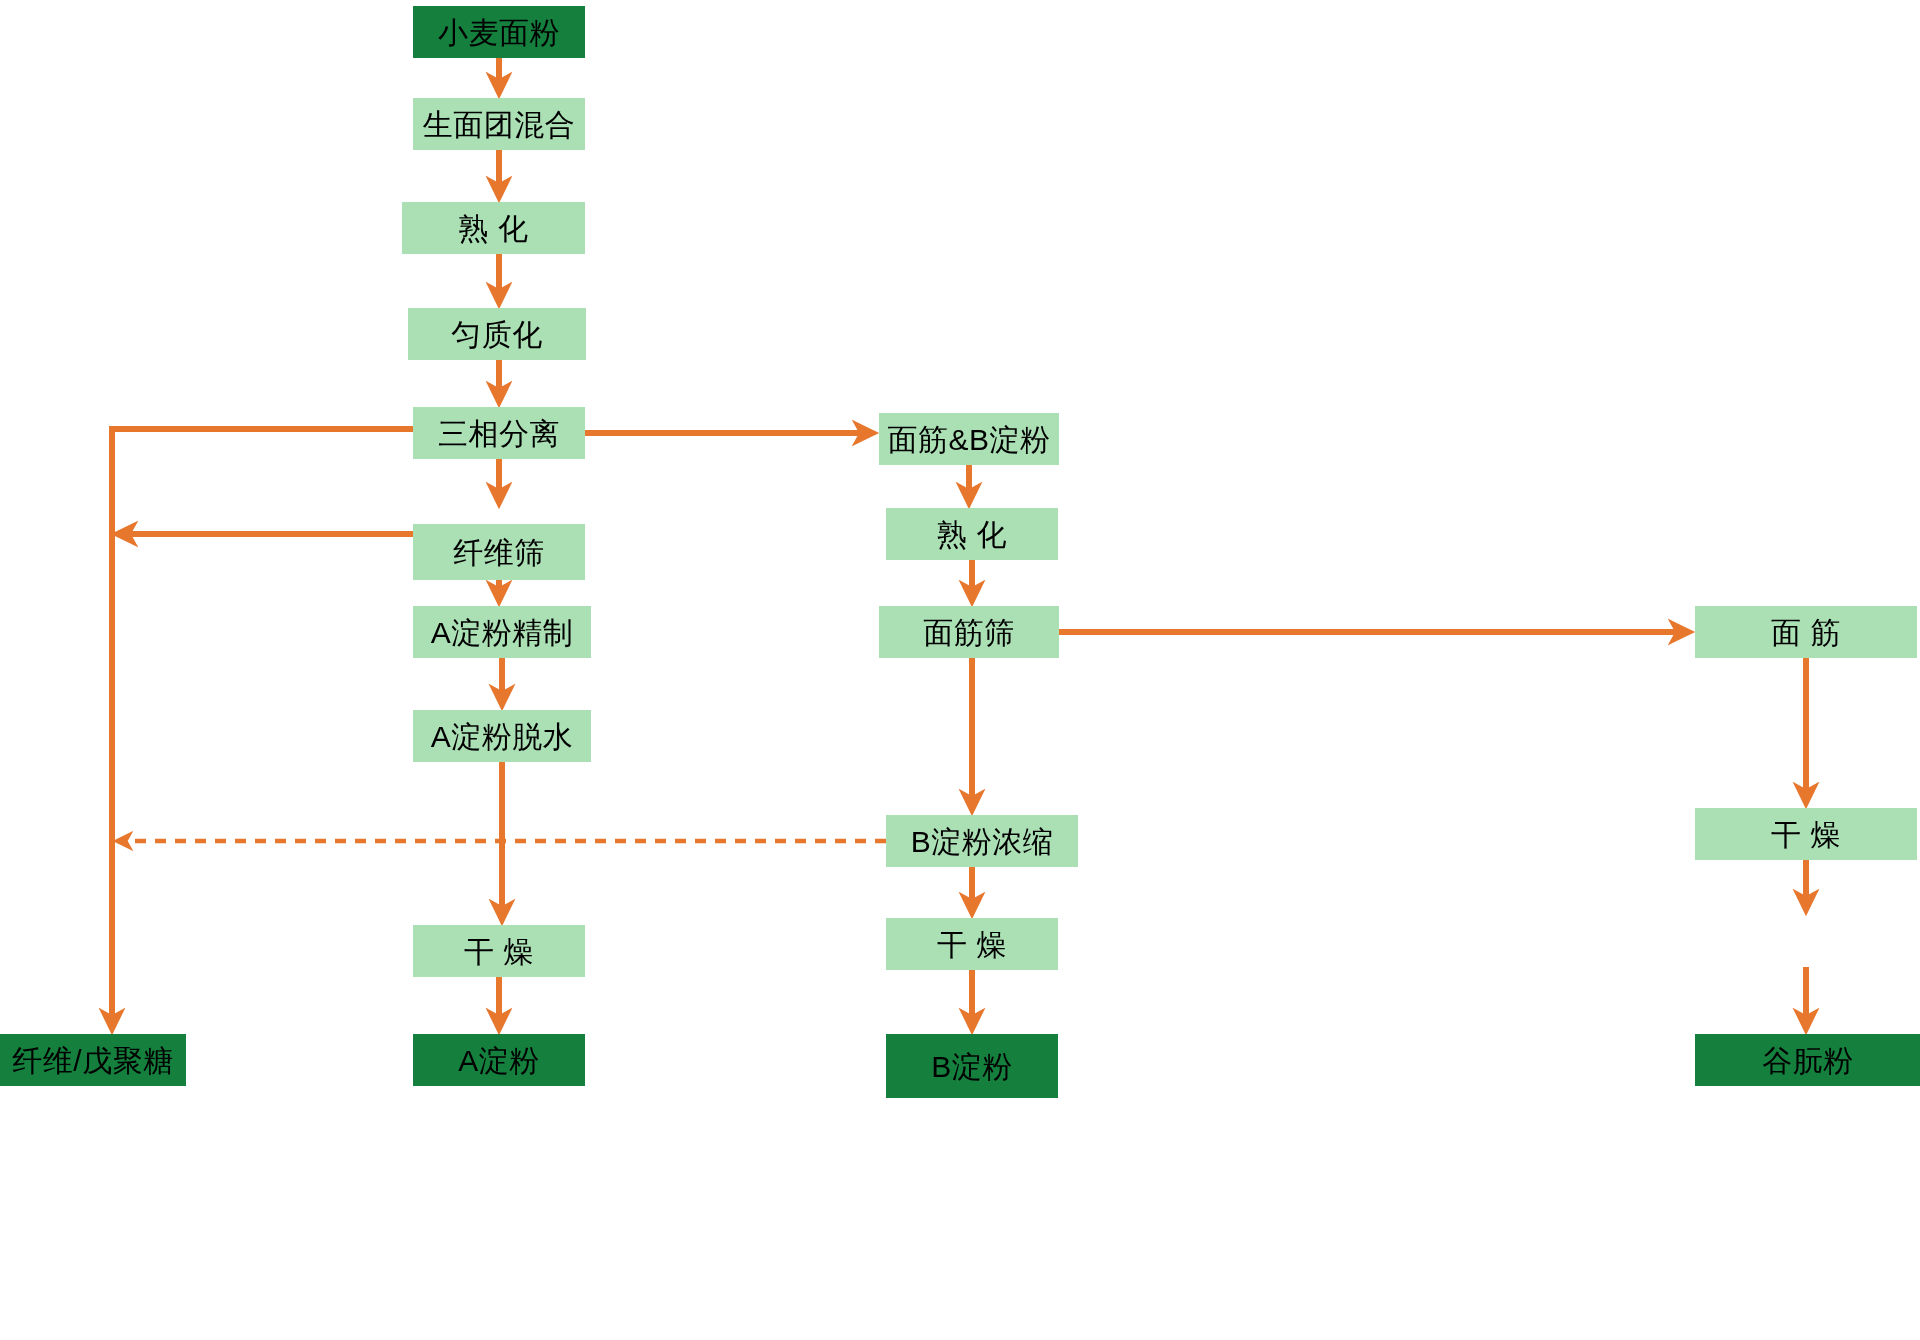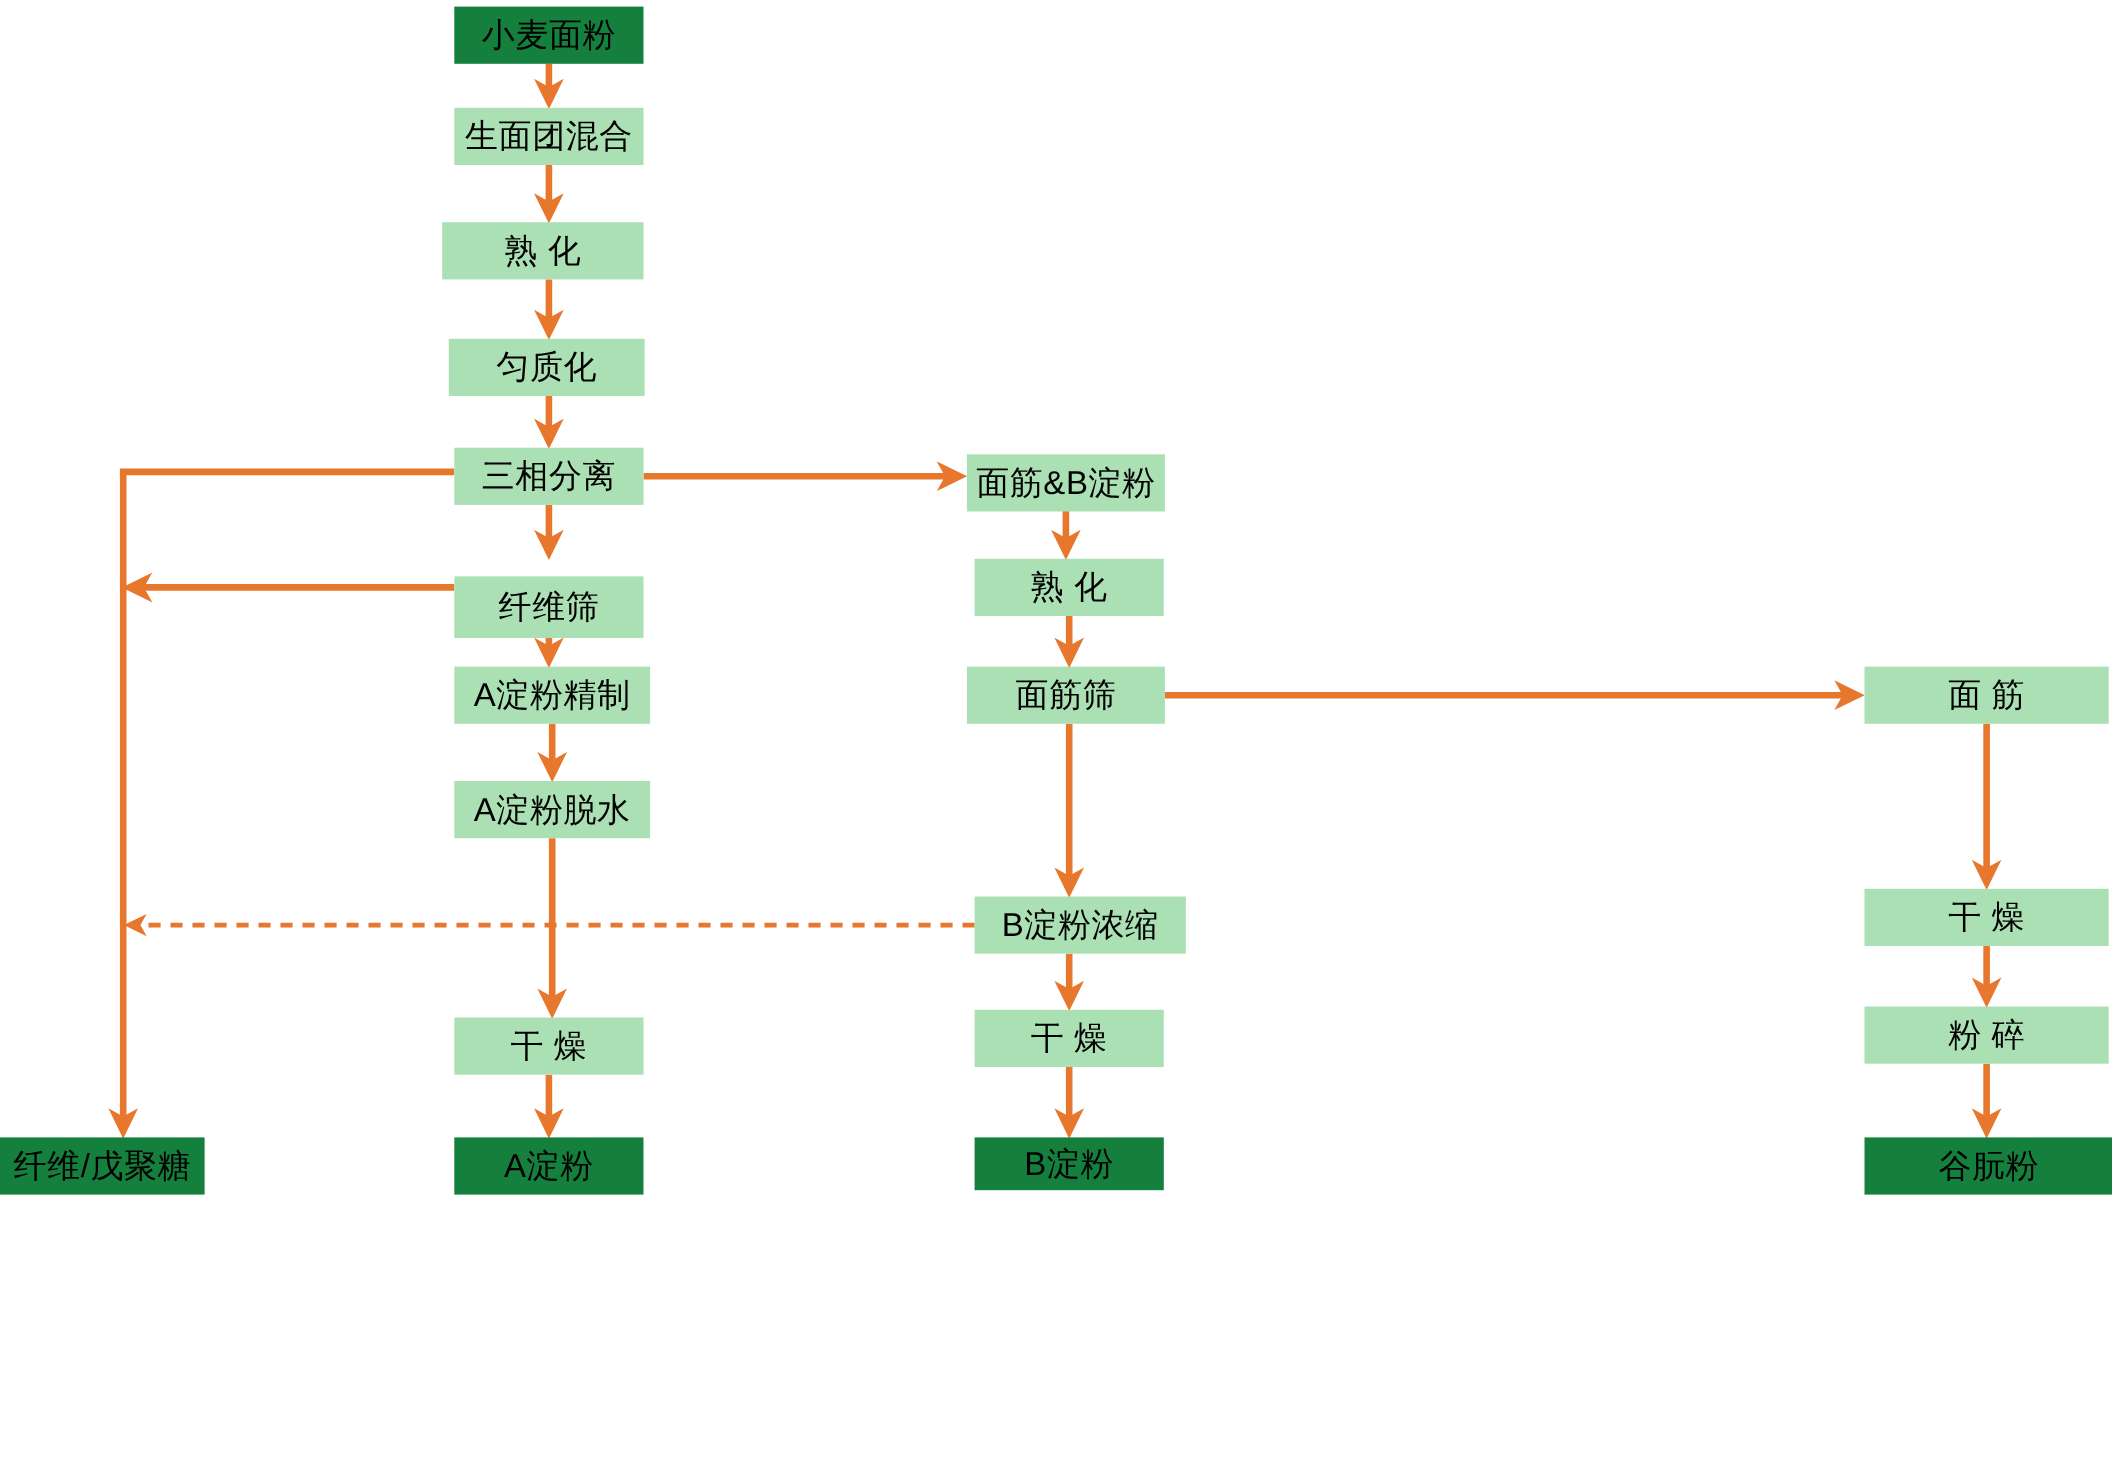--- a/index.html
+++ b/index.html
@@ -144,35 +144,32 @@
   </div>
 
   <div class="node process" style="left:886px; top:815px; width:192px; height:52px;">
     <span>B淀粉浓缩</span>
   </div>
 
   <div class="node process" style="left:886px; top:918px; width:172px; height:52px;">
     <span>干 燥</span>
   </div>
 
-  <div class="node terminal" style="left:886px; top:1034px; width:172px; height:48px;align-items:center;">
+  <div class="node terminal" style="left:886px; top:1034px; width:172px; height:64px;align-items:center;">
     <span>B淀粉</span>
   </div>
 
   <div class="node process" style="left:1695px; top:606px; width:222px; height:52px;">
     <span>面 筋</span>
   </div>
 
   <div class="node process" style="left:1695px; top:808px; width:222px; height:52px;">
     <span>干 燥</span>
   </div>
 
-  <div class="node process" style="left:1695px; top:915px; width:222px; height:52px;">
-    <span>粉 碎</span>
-  </div>
 
   <div class="node terminal" style="left:1695px; top:1034px; width:226px; height:52px;">
     <span>谷朊粉</span>
   </div>
 
   <div class="node terminal" style="left:0px; top:1034px; width:186px; height:52px;">
     <span>纤维/戊聚糖</span>
   </div>
 
 </div>

